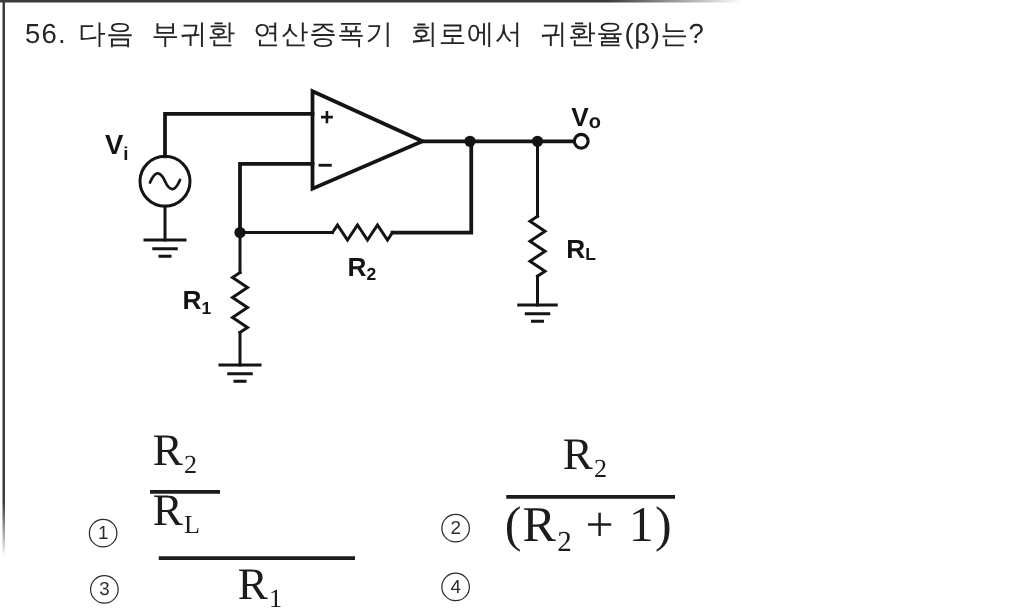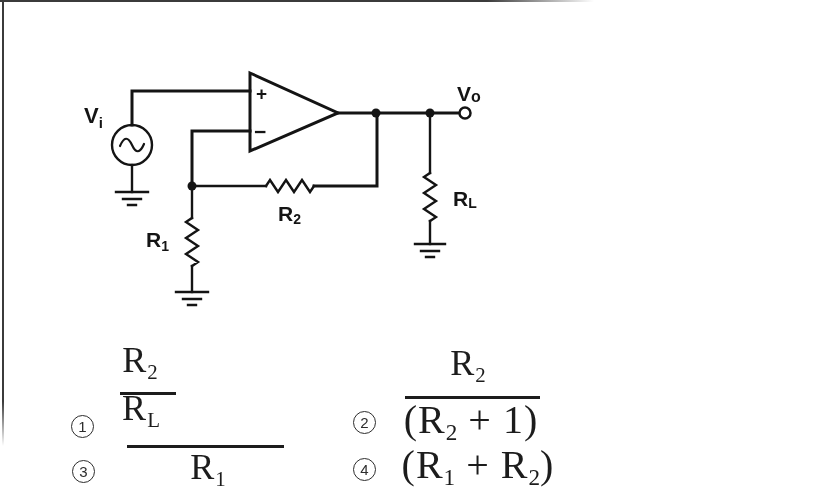--- a/index.html
+++ b/index.html
@@ -41,20 +41,23 @@
   }
 </style>
 </head>
 <body>
 
 <div class="stage">
 
   <div class="border-top"></div>
   <div class="border-left"></div>
 
+  <div class="q-title">
+    <span class="num">56.</span><span>다음 부귀환 연산증폭기 회로에서 귀환율(β)는?</span>
+  </div>
 
   <svg class="circuit" width="826" height="489" viewBox="0 0 826 489" aria-hidden="true">
 
     <g>
       <path class="cw" d="M132,125 V91 H250"></path>
       <circle class="cw-thin" cx="132" cy="145" r="20"></circle>
       <path class="cglyph" d="M120,146 q6,-14 12,-1 q6,13 12,-1"></path>
       <path class="cw-thin" d="M132,165 V192"></path>
       <path class="cw-thin" d="M116,192 H148 M123,199 H141 M128,205 H136"></path>
       <text class="clabel" x="84" y="123" font-size="22"><tspan>V</tspan><tspan dy="5" font-size="15">i</tspan></text>
@@ -115,18 +118,17 @@
       <span>3</span>
     </div>
 
   <div class="fm f36" style="left:418px;top:345px;width:100px;"><span>R</span><sub>2</sub></div>
   <div class="fbar" style="left:405px;top:396px;width:135px;"></div>
   <div class="fm f34" style="left:396px;top:399px;width:150px;"><span>(R</span><sub>2</sub><span> + 1)</span></div>
   <div class="marker" style="left:353px;top:411px;">
       <span>2</span>
     </div>
 
-  <div class="fm f34" style="left:397px;top:444px;width:162px;"><span>(R</span><sub>1</sub><span> + R</span><sub>2</sub><span>)</span></div>
   <div class="marker" style="left:353px;top:458px;">
       <span>4</span>
     </div>
 
 </div>
 
 </body></html>

